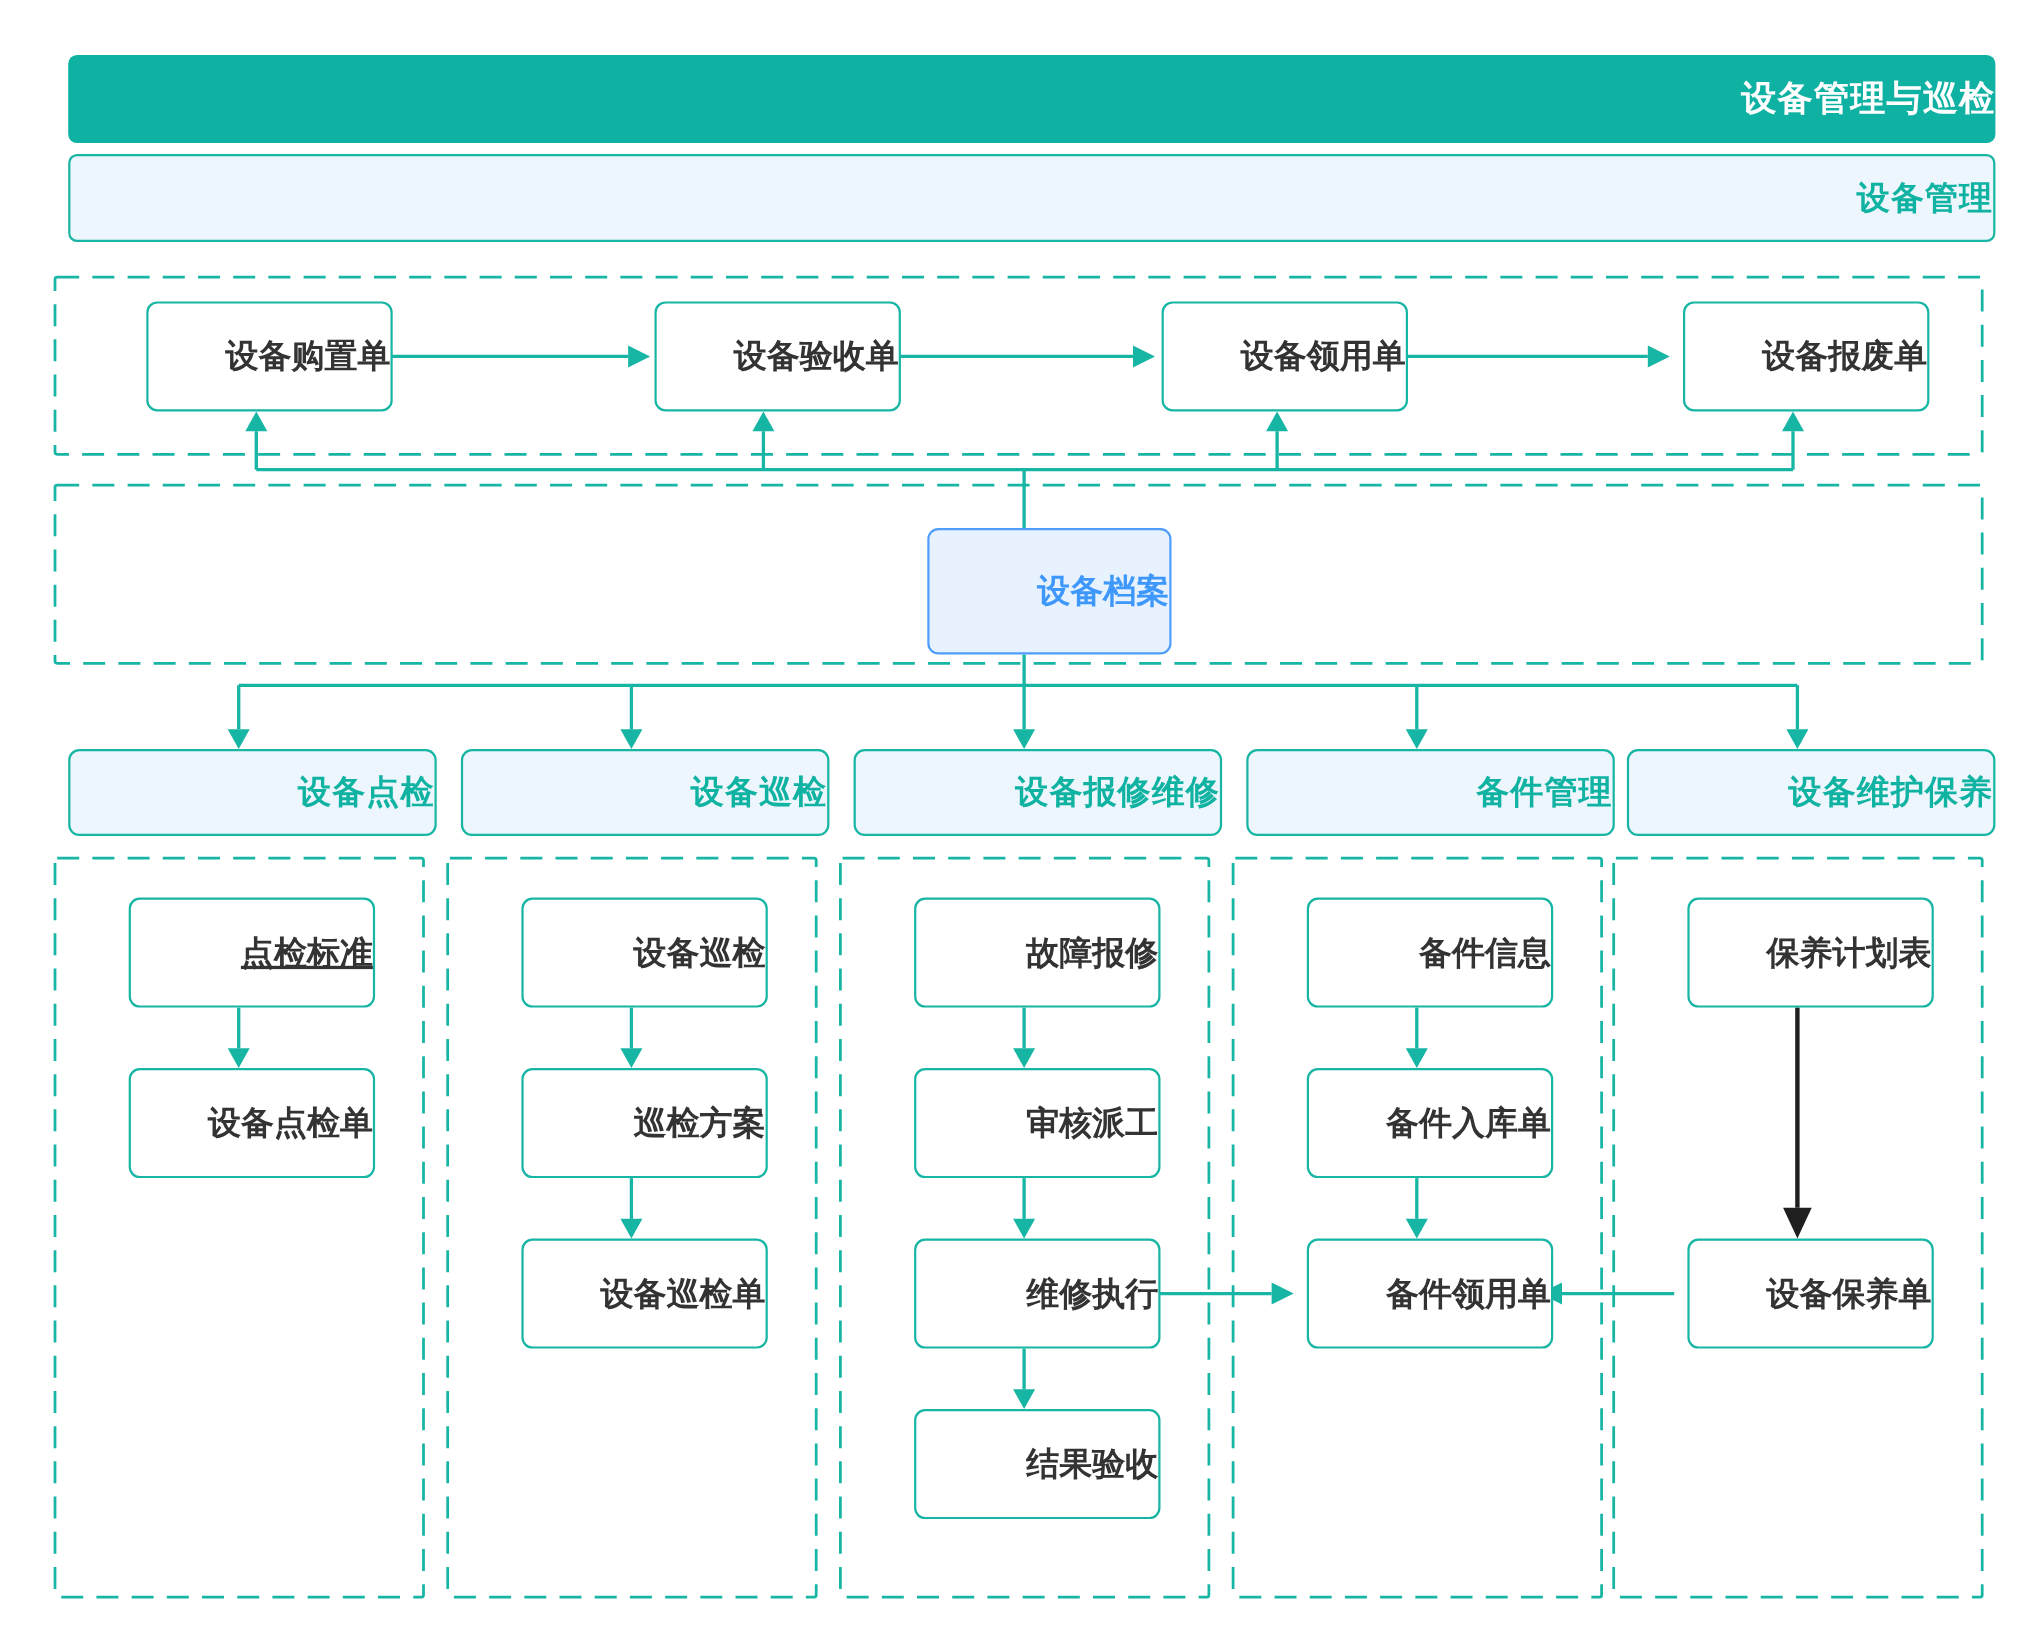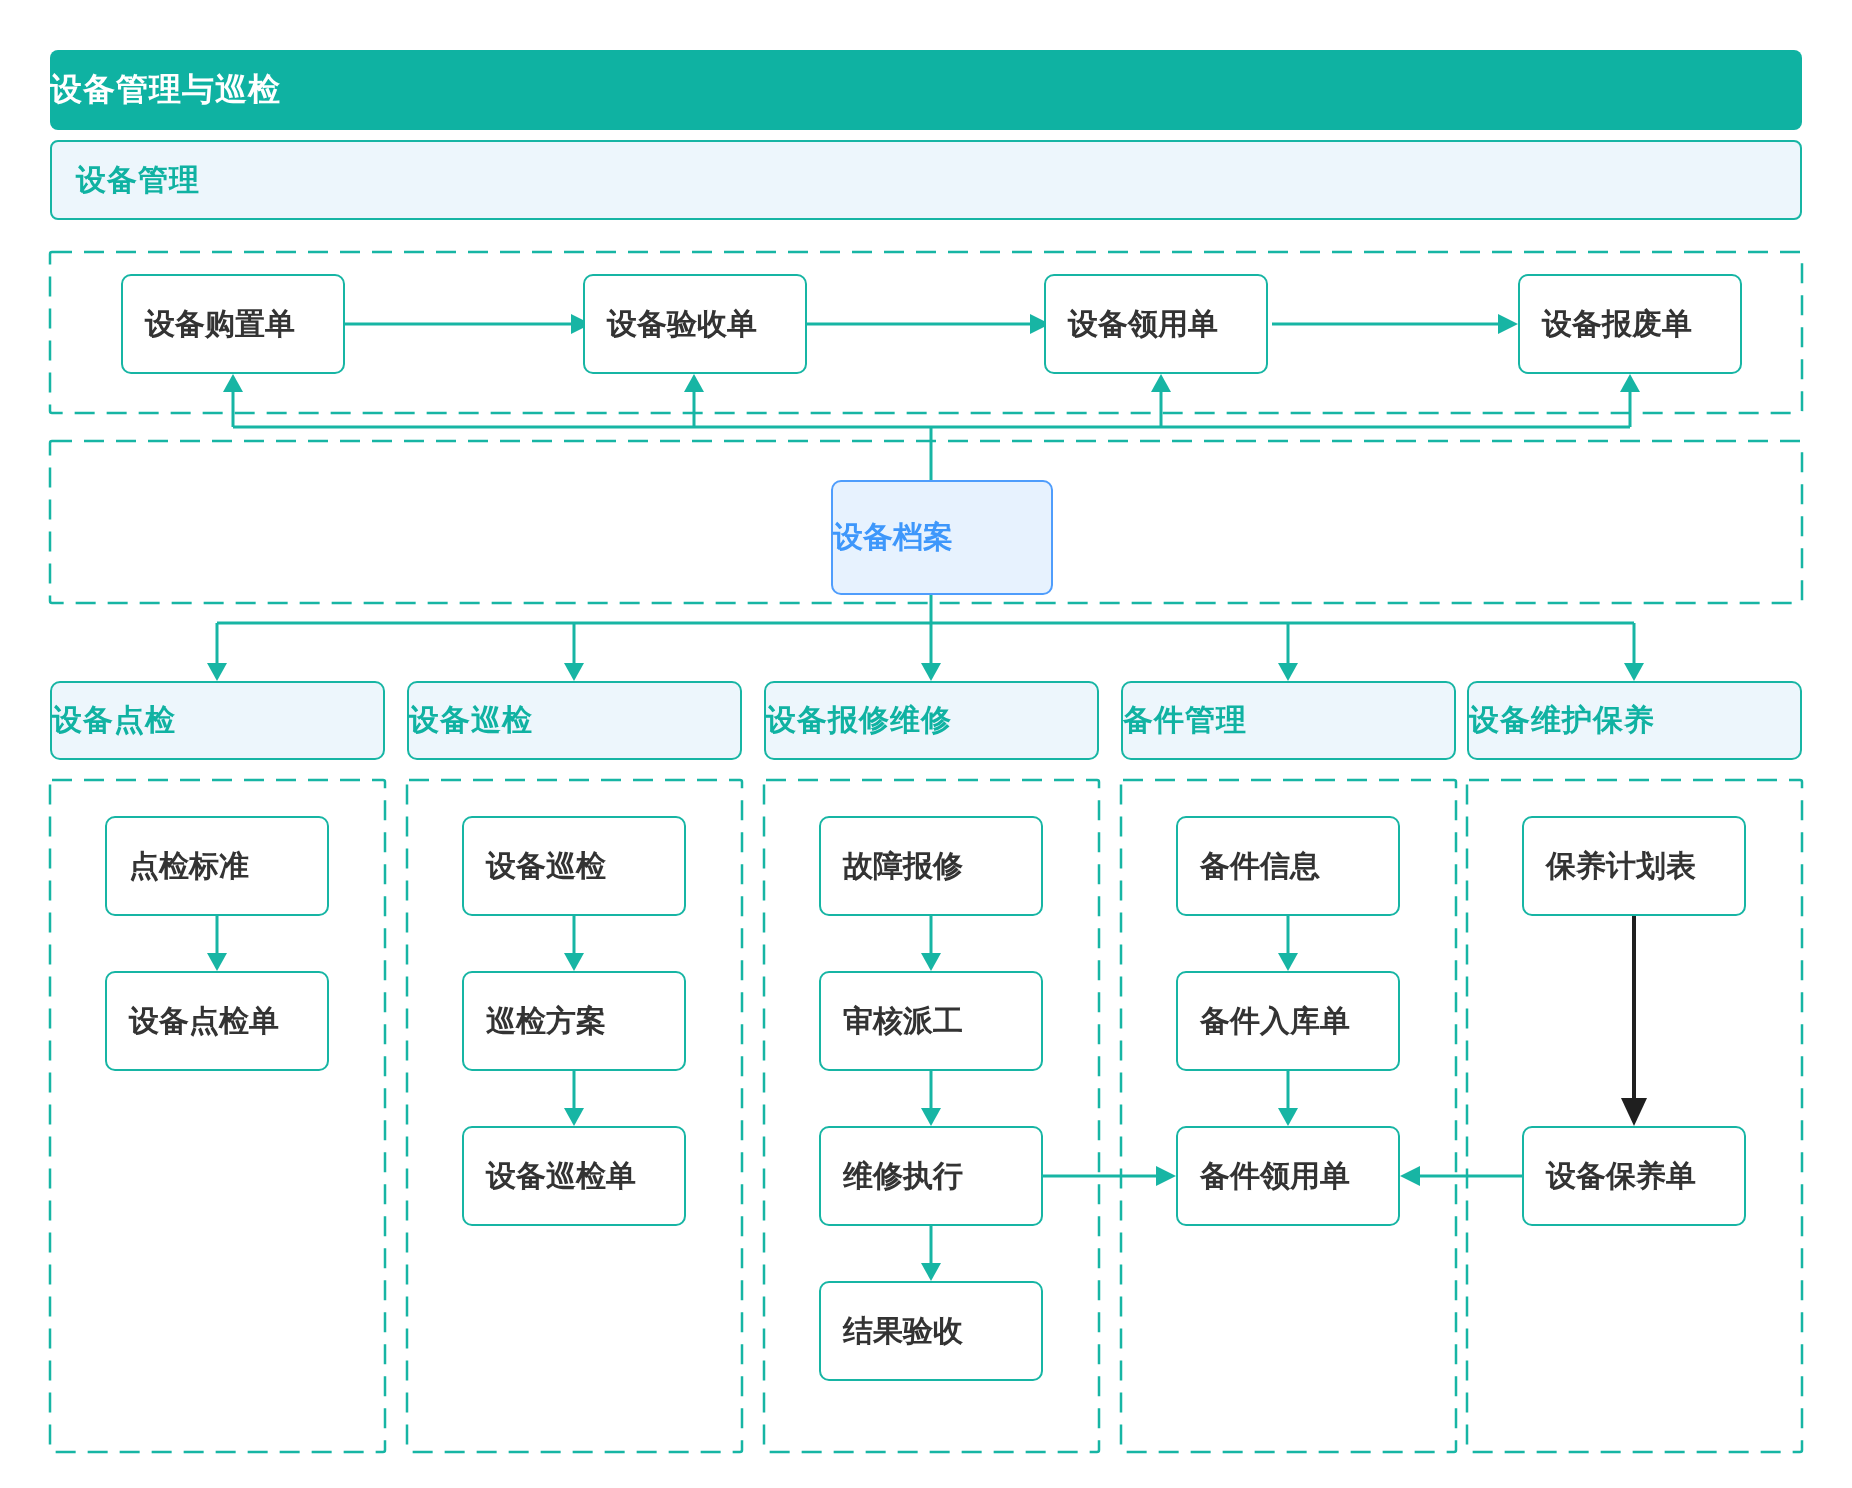--- a/index.html
+++ b/index.html
@@ -6,24 +6,25 @@
   #canvas{
     position:relative;
     width:1852px;height:1488px;
     background:#ffffff;
     font-family:"Liberation Sans","DejaVu Sans",sans-serif;
     overflow:hidden;
   }
   #connectors{position:absolute;left:0;top:0;width:1852px;height:1488px;}
   .node{
     position:absolute;
-    display:flex;align-items:center;justify-content:flex-start;
+    display:flex;align-items:center;justify-content:flex-end;
     box-sizing:border-box;
     font-weight:bold;
     text-align:center;
+    margin-left:12px;
   }
   .bar-title{
     background:#0fb2a2;color:#ffffff;
     border-radius:8px;font-size:32px;letter-spacing:1px;
   }
   .bar-section{
     background:#edf6fc;color:#10b2a2;
     border:2px solid #17b5a4;border-radius:8px;font-size:30px;letter-spacing:1px;
   }
   .flow-box{
@@ -138,21 +139,21 @@
   <div class="node flow-box" style="left:1518px;top:274px;width:224px;height:100px;">设备报废单</div>
 
   <div class="node archive-box" style="left:831px;top:480px;width:222px;height:115px;">设备档案</div>
 
   <div class="node col-header" style="left:50px;top:681px;width:335px;height:79px;">设备点检</div>
   <div class="node col-header" style="left:407px;top:681px;width:335px;height:79px;">设备巡检</div>
   <div class="node col-header" style="left:764px;top:681px;width:335px;height:79px;">设备报修维修</div>
   <div class="node col-header" style="left:1121px;top:681px;width:335px;height:79px;">备件管理</div>
   <div class="node col-header" style="left:1467px;top:681px;width:335px;height:79px;">设备维护保养</div>
 
-  <div class="node flow-box" style="left:105px;top:816px;width:224px;height:100px;">点检标准</div>
+  <div class="node flow-box" style="left:105px;top:816px;width:224px;height:100px;text-decoration:underline;">点检标准</div>
   <div class="node flow-box" style="left:105px;top:971px;width:224px;height:100px;">设备点检单</div>
 
   <div class="node flow-box" style="left:462px;top:816px;width:224px;height:100px;">设备巡检</div>
   <div class="node flow-box" style="left:462px;top:971px;width:224px;height:100px;">巡检方案</div>
   <div class="node flow-box" style="left:462px;top:1126px;width:224px;height:100px;">设备巡检单</div>
 
   <div class="node flow-box" style="left:819px;top:816px;width:224px;height:100px;">故障报修</div>
   <div class="node flow-box" style="left:819px;top:971px;width:224px;height:100px;">审核派工</div>
   <div class="node flow-box" style="left:819px;top:1126px;width:224px;height:100px;">维修执行</div>
   <div class="node flow-box" style="left:819px;top:1281px;width:224px;height:100px;">结果验收</div>

